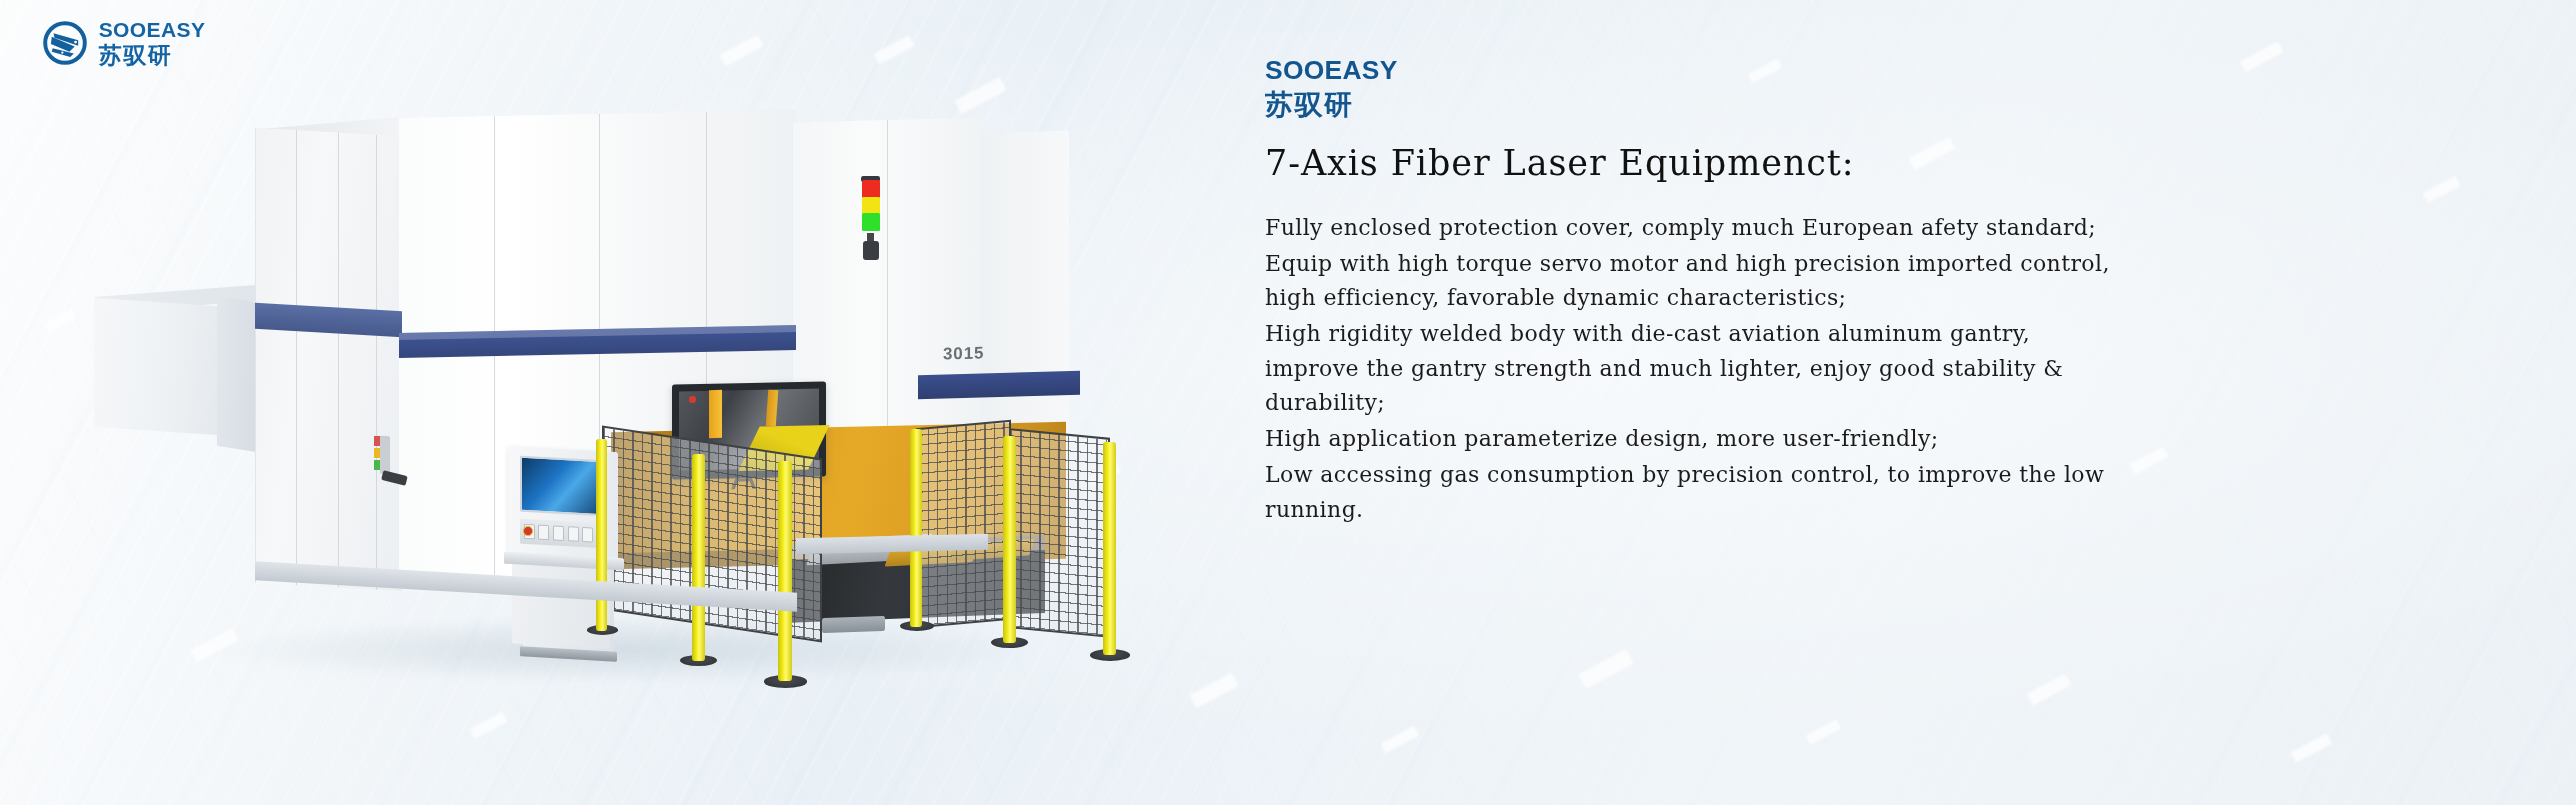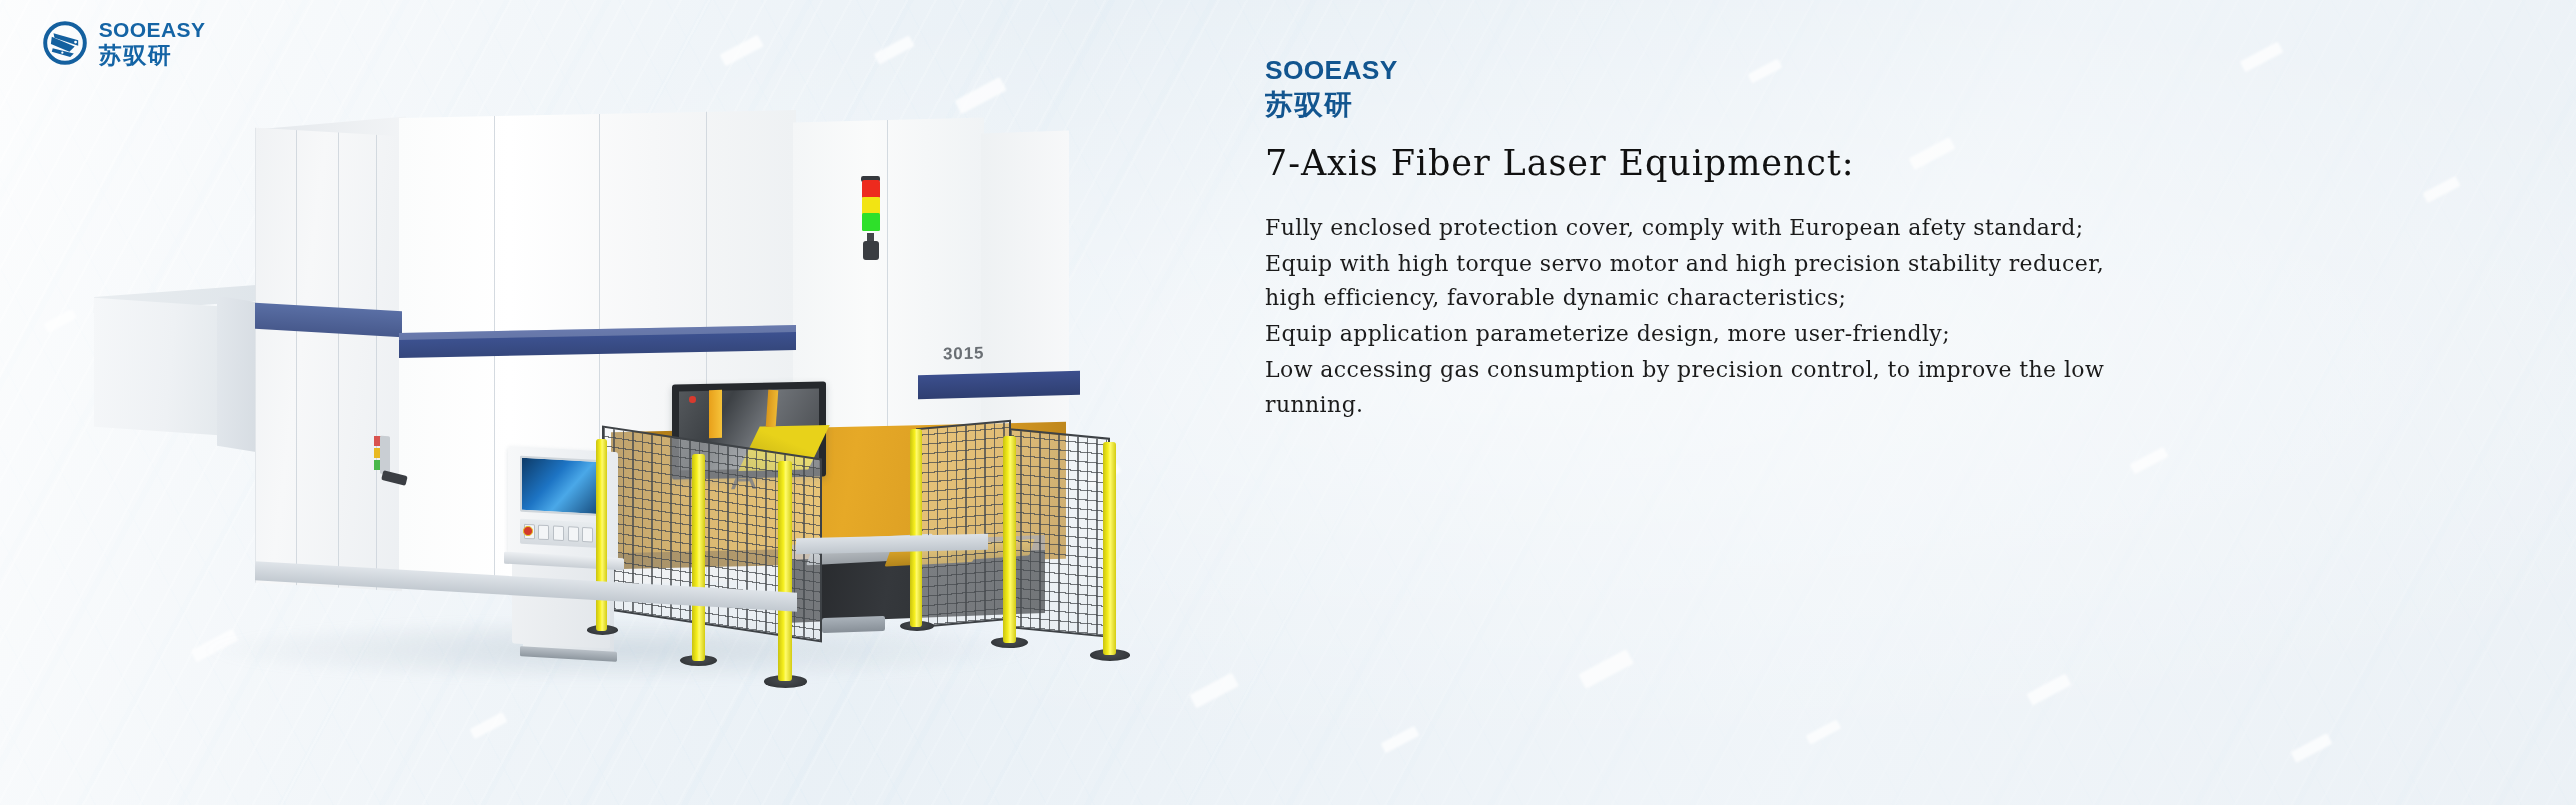--- a/index.html
+++ b/index.html
@@ -439,21 +439,24 @@
   <div class="mc plinth"></div>
   <div class="mc plinth2"></div>
   <div class="mc foot1"></div>
 </div>
 
 <div id="panel">
   <div class="brand-en">SOOEASY</div>
   <div class="brand-cn">苏驭研</div>
   <h1>7-Axis Fiber Laser Equipmenct:</h1>
   <div class="body" id="feature-list">
-      <p>Fully enclosed protection cover, comply with European afety standard;</p>
-      <p>Equip with high torque servo motor and high precision stability reducer,
+      <p>Fully enclosed protection cover, comply much European afety standard;</p>
+      <p>Equip with high torque servo motor and high precision imported control,
 high efficiency, favorable dynamic characteristics;</p>
-      <p>Equip application parameterize design, more user-friendly;</p>
+      <p>High rigidity welded body with die-cast aviation aluminum gantry,
+improve the gantry strength and much lighter, enjoy good stability &amp;
+durability;</p>
+      <p>High application parameterize design, more user-friendly;</p>
       <p>Low accessing gas consumption by precision control, to improve the low
 running.</p>
     </div>
 </div>
 
 
 </body></html>

